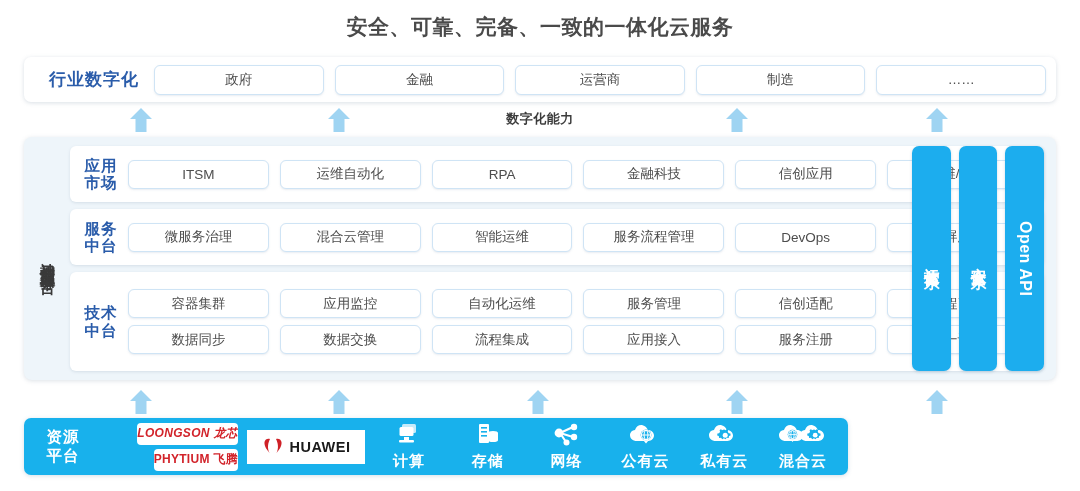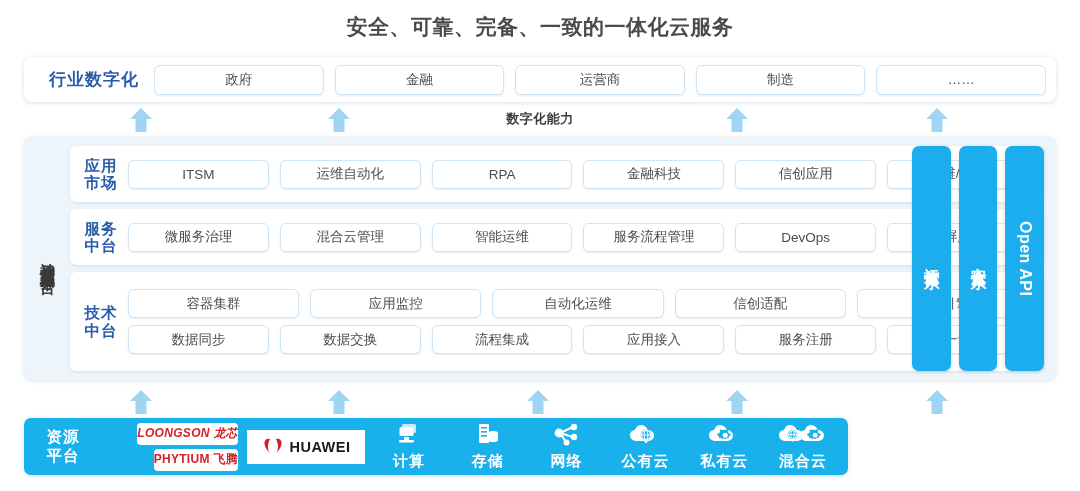--- a/index.html
+++ b/index.html
@@ -271,20 +271,21 @@
       <div class="layer h3">
         <div class="layer-label">
           <div>技术</div>
           <div>中台</div>
         </div>
         <div class="layer-grid">
           <div class="layer-line">
             <div class="pill">容器集群</div>
             <div class="pill">应用监控</div>
             <div class="pill">自动化运维</div>
+            <div class="pill">服务管理</div>
             <div class="pill">信创适配</div>
             <div class="pill">流程引擎</div>
           </div>
           <div class="layer-line">
             <div class="pill">数据同步</div>
             <div class="pill">数据交换</div>
             <div class="pill">流程集成</div>
             <div class="pill">应用接入</div>
             <div class="pill">服务注册</div>
             <div class="pill">统一认证</div>

